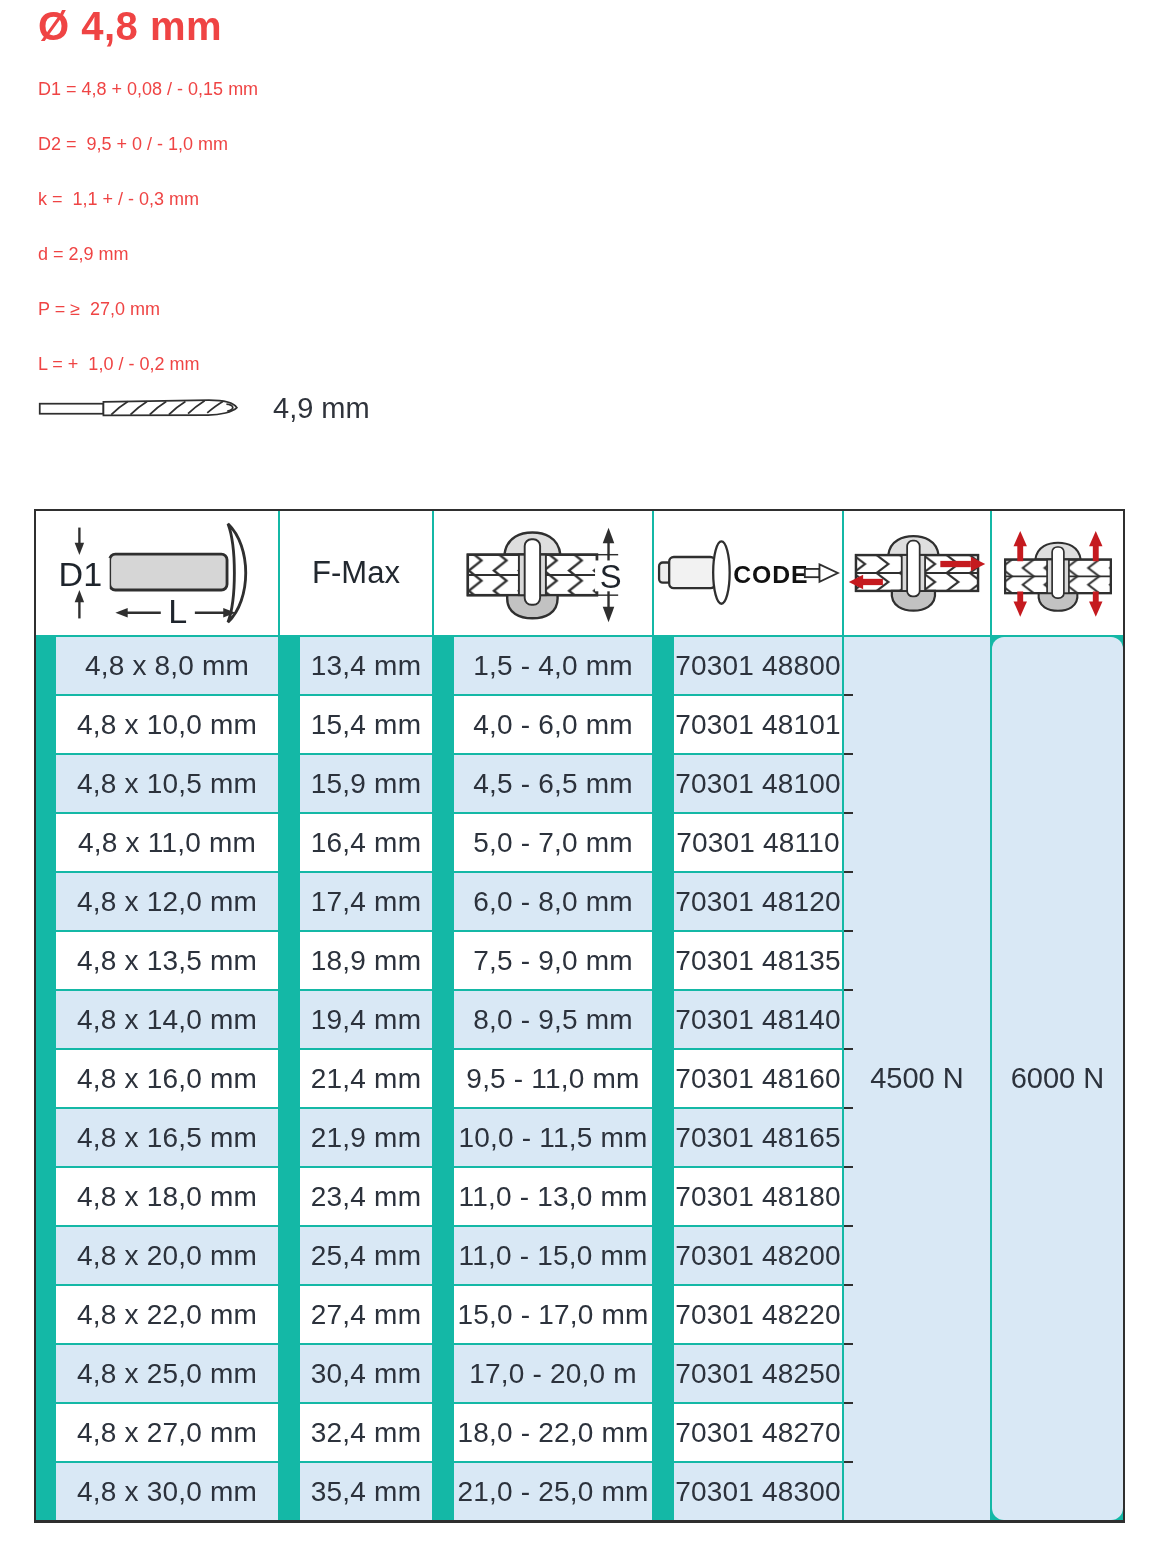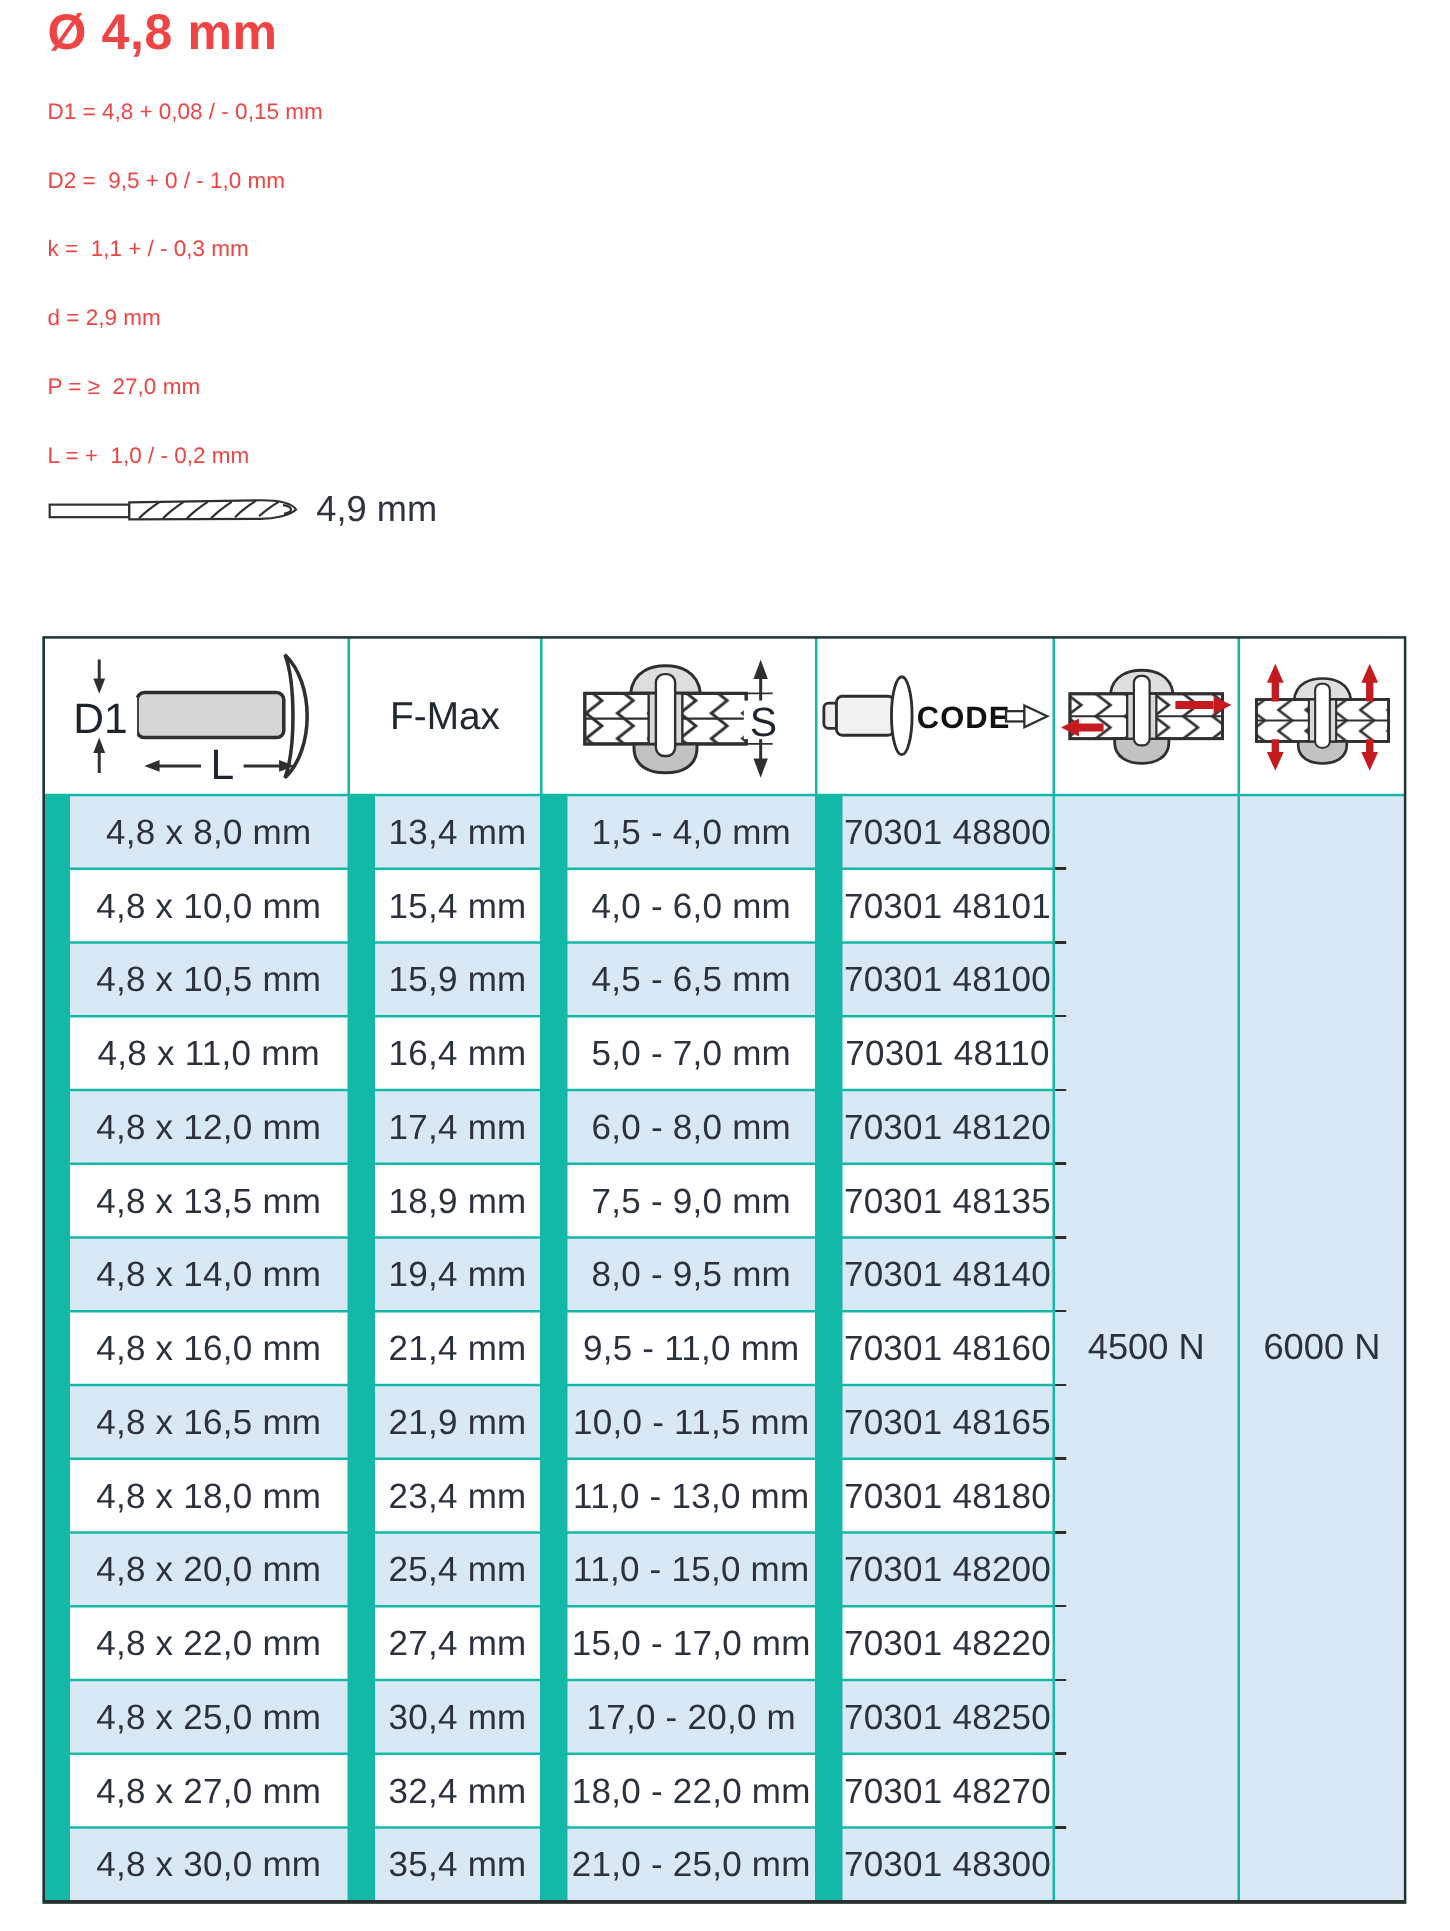--- a/index.html
+++ b/index.html
@@ -13,21 +13,21 @@
     position:absolute; left:38px; top:4px;
     font-size:40px; font-weight:bold; color:#ef4444; letter-spacing:0.5px;
   }
   .spec-list { position:absolute; left:38px; top:62px; }
   .spec-line {
     height:55px; line-height:55px; font-size:18px; color:#ef4444;
     white-space:pre;
   }
   .drill-row {
     position:absolute; left:38px; top:392px;
-    display:flex; align-items:center; gap:10px;
+    display:flex; align-items:center; gap:30px;
   }
   .drill-size { font-size:29px; color:#2f333b; }
 
   .rivet-table {
     position:absolute; left:34px; top:509px;
     display:grid;
     grid-template-columns:242px 152px 218px 188px 146px 131px;
     grid-template-rows:124px repeat(15, 57px);
     gap:2px;
     background:#14b8a6;
@@ -38,21 +38,21 @@
     overflow:hidden;
   }
   .cell.blue { background:#d9e8f5; }
   .cell.data { font-size:28px; color:#2c323c; letter-spacing:0.2px;margin-left:20px; }
   .fmax-header { font-size:31px; color:#22282f; }
   .merged {
     grid-row:2 / span 15; background:#d9e8f5; position:relative;
     font-size:29px; color:#2c323c;
   }
   .merged.shear { grid-column:5; }
-  .merged.tensile { grid-column:6; }
+  .merged.tensile { grid-column:6;border-radius:12px; }
   .merged.shear::before {
     content:""; position:absolute; left:0; top:0; bottom:0; width:9px;
     background:repeating-linear-gradient(to bottom, transparent 0 57px, #2f2f2f 57px 59px);
   }
   svg { display:block; }
   svg text { font-family:"Liberation Sans", sans-serif; }
 </style>
 </head>
 <body>
 

